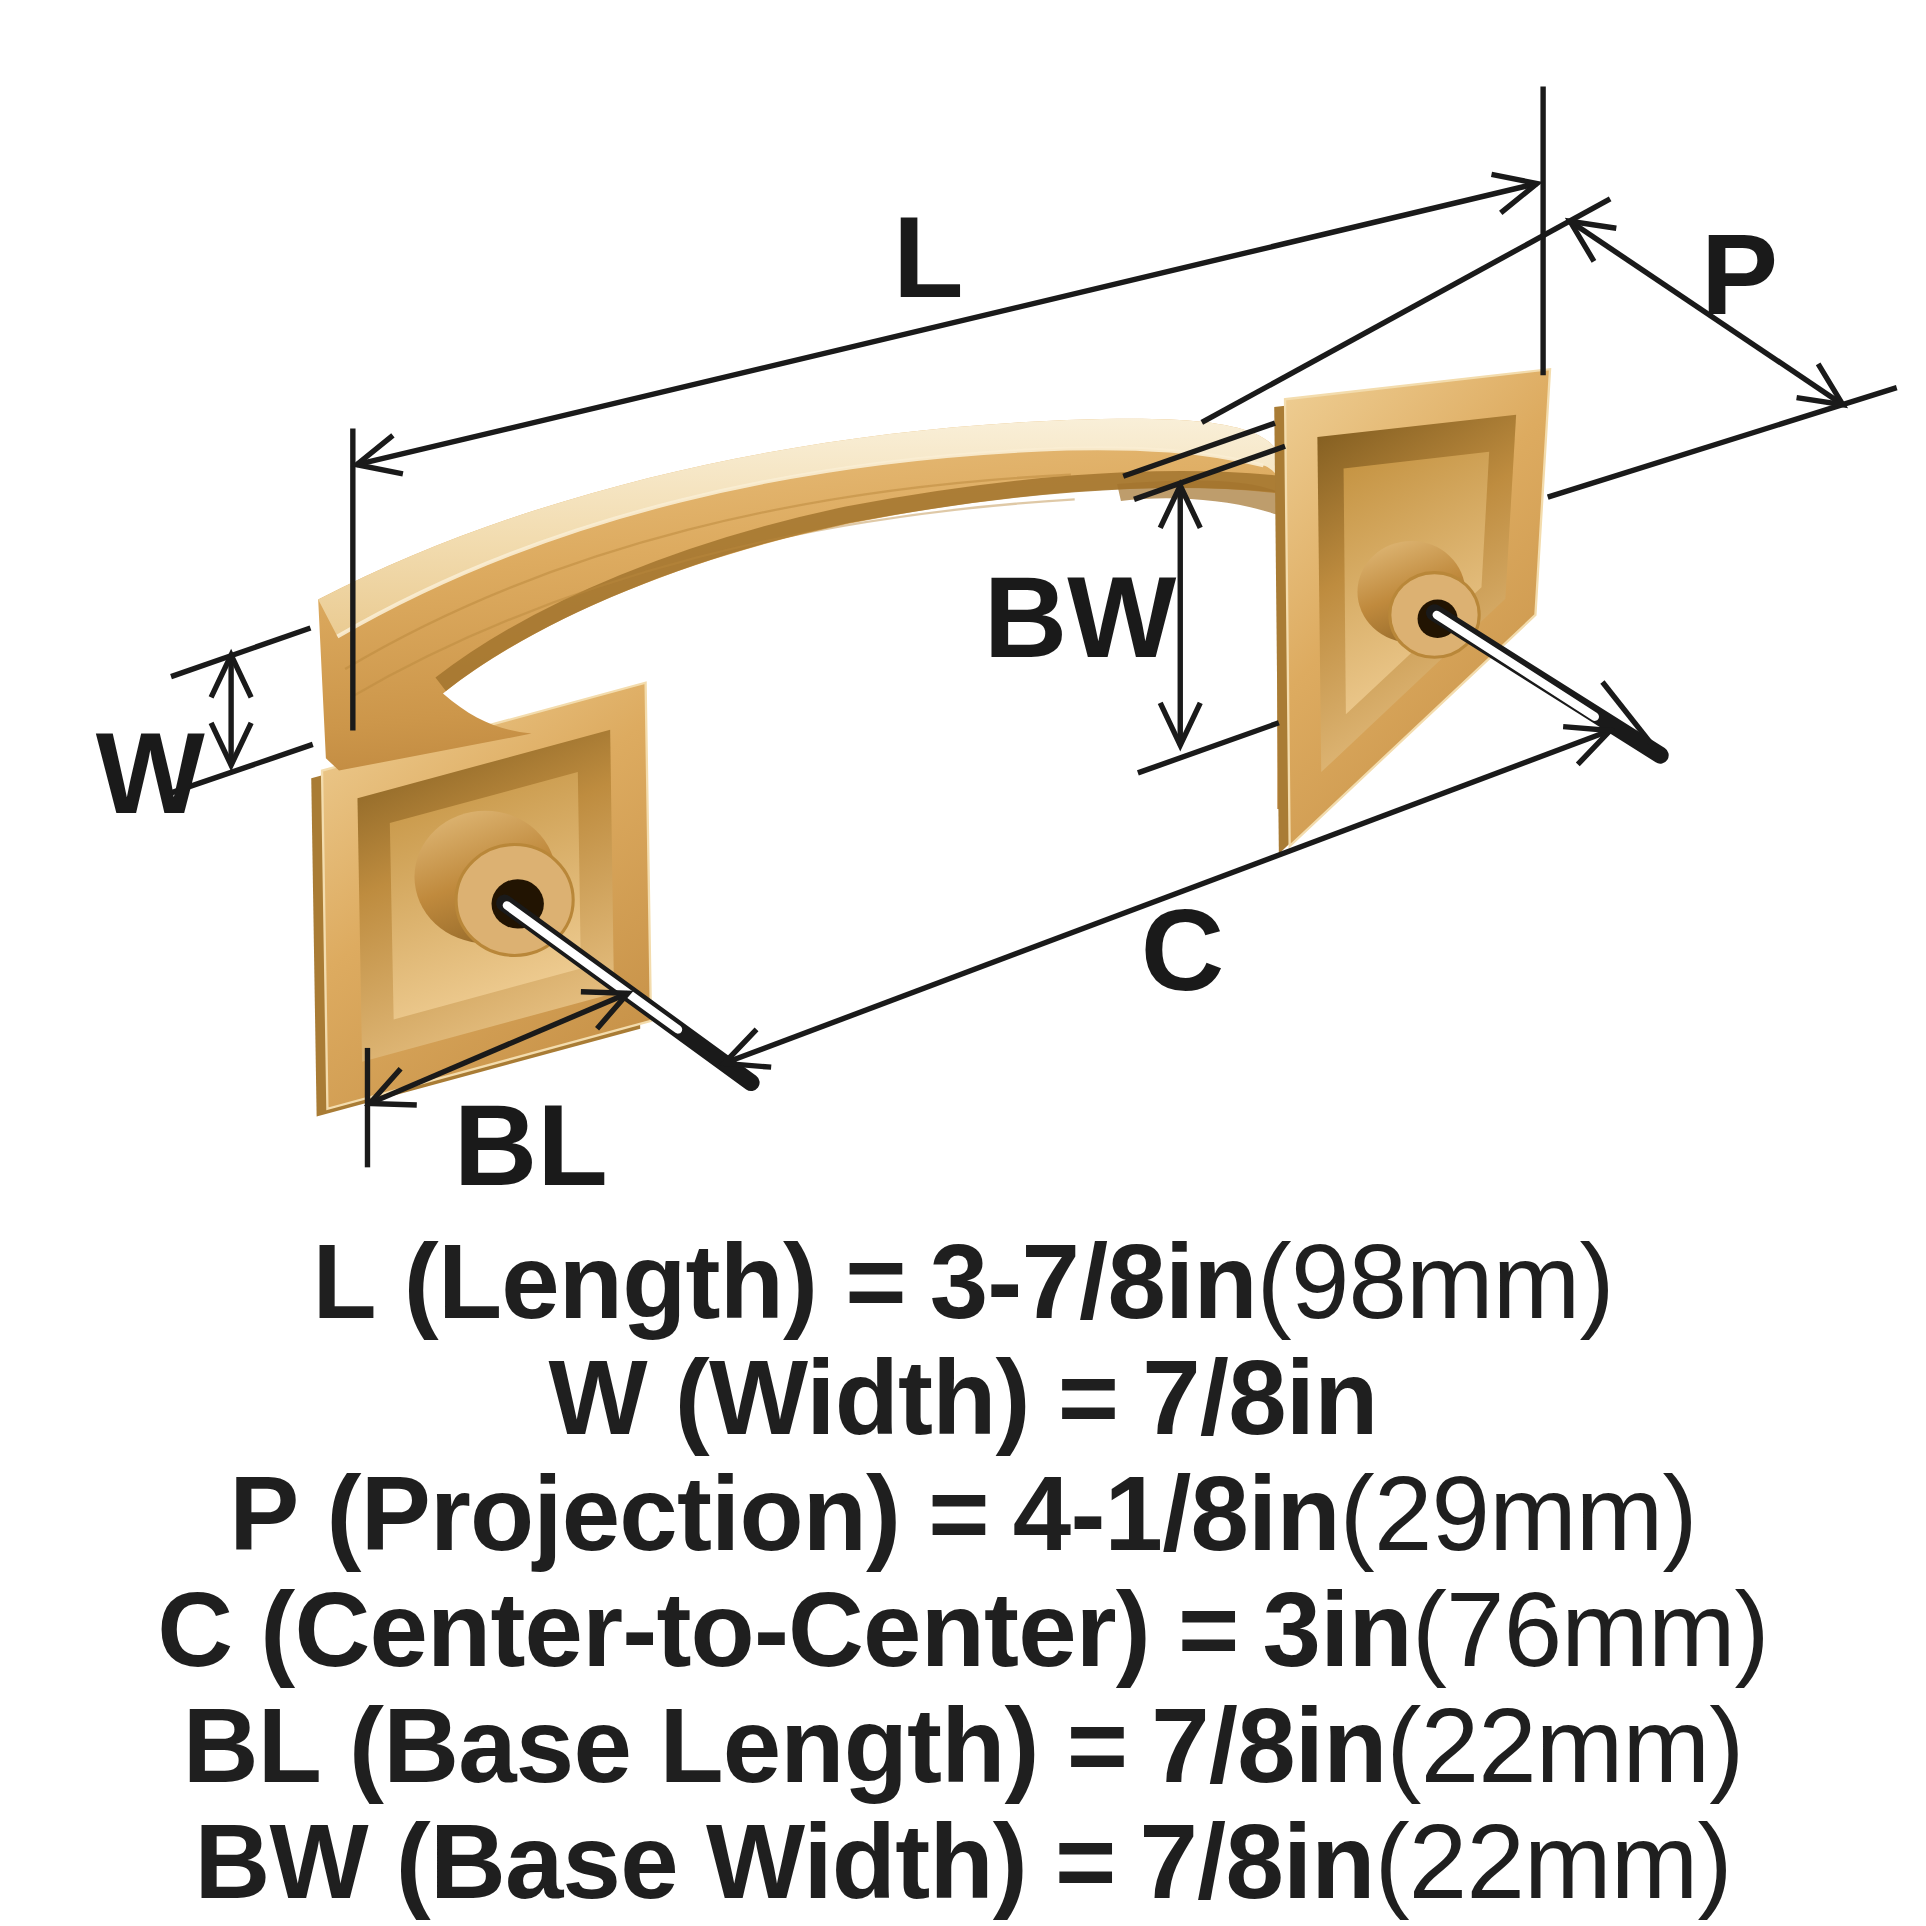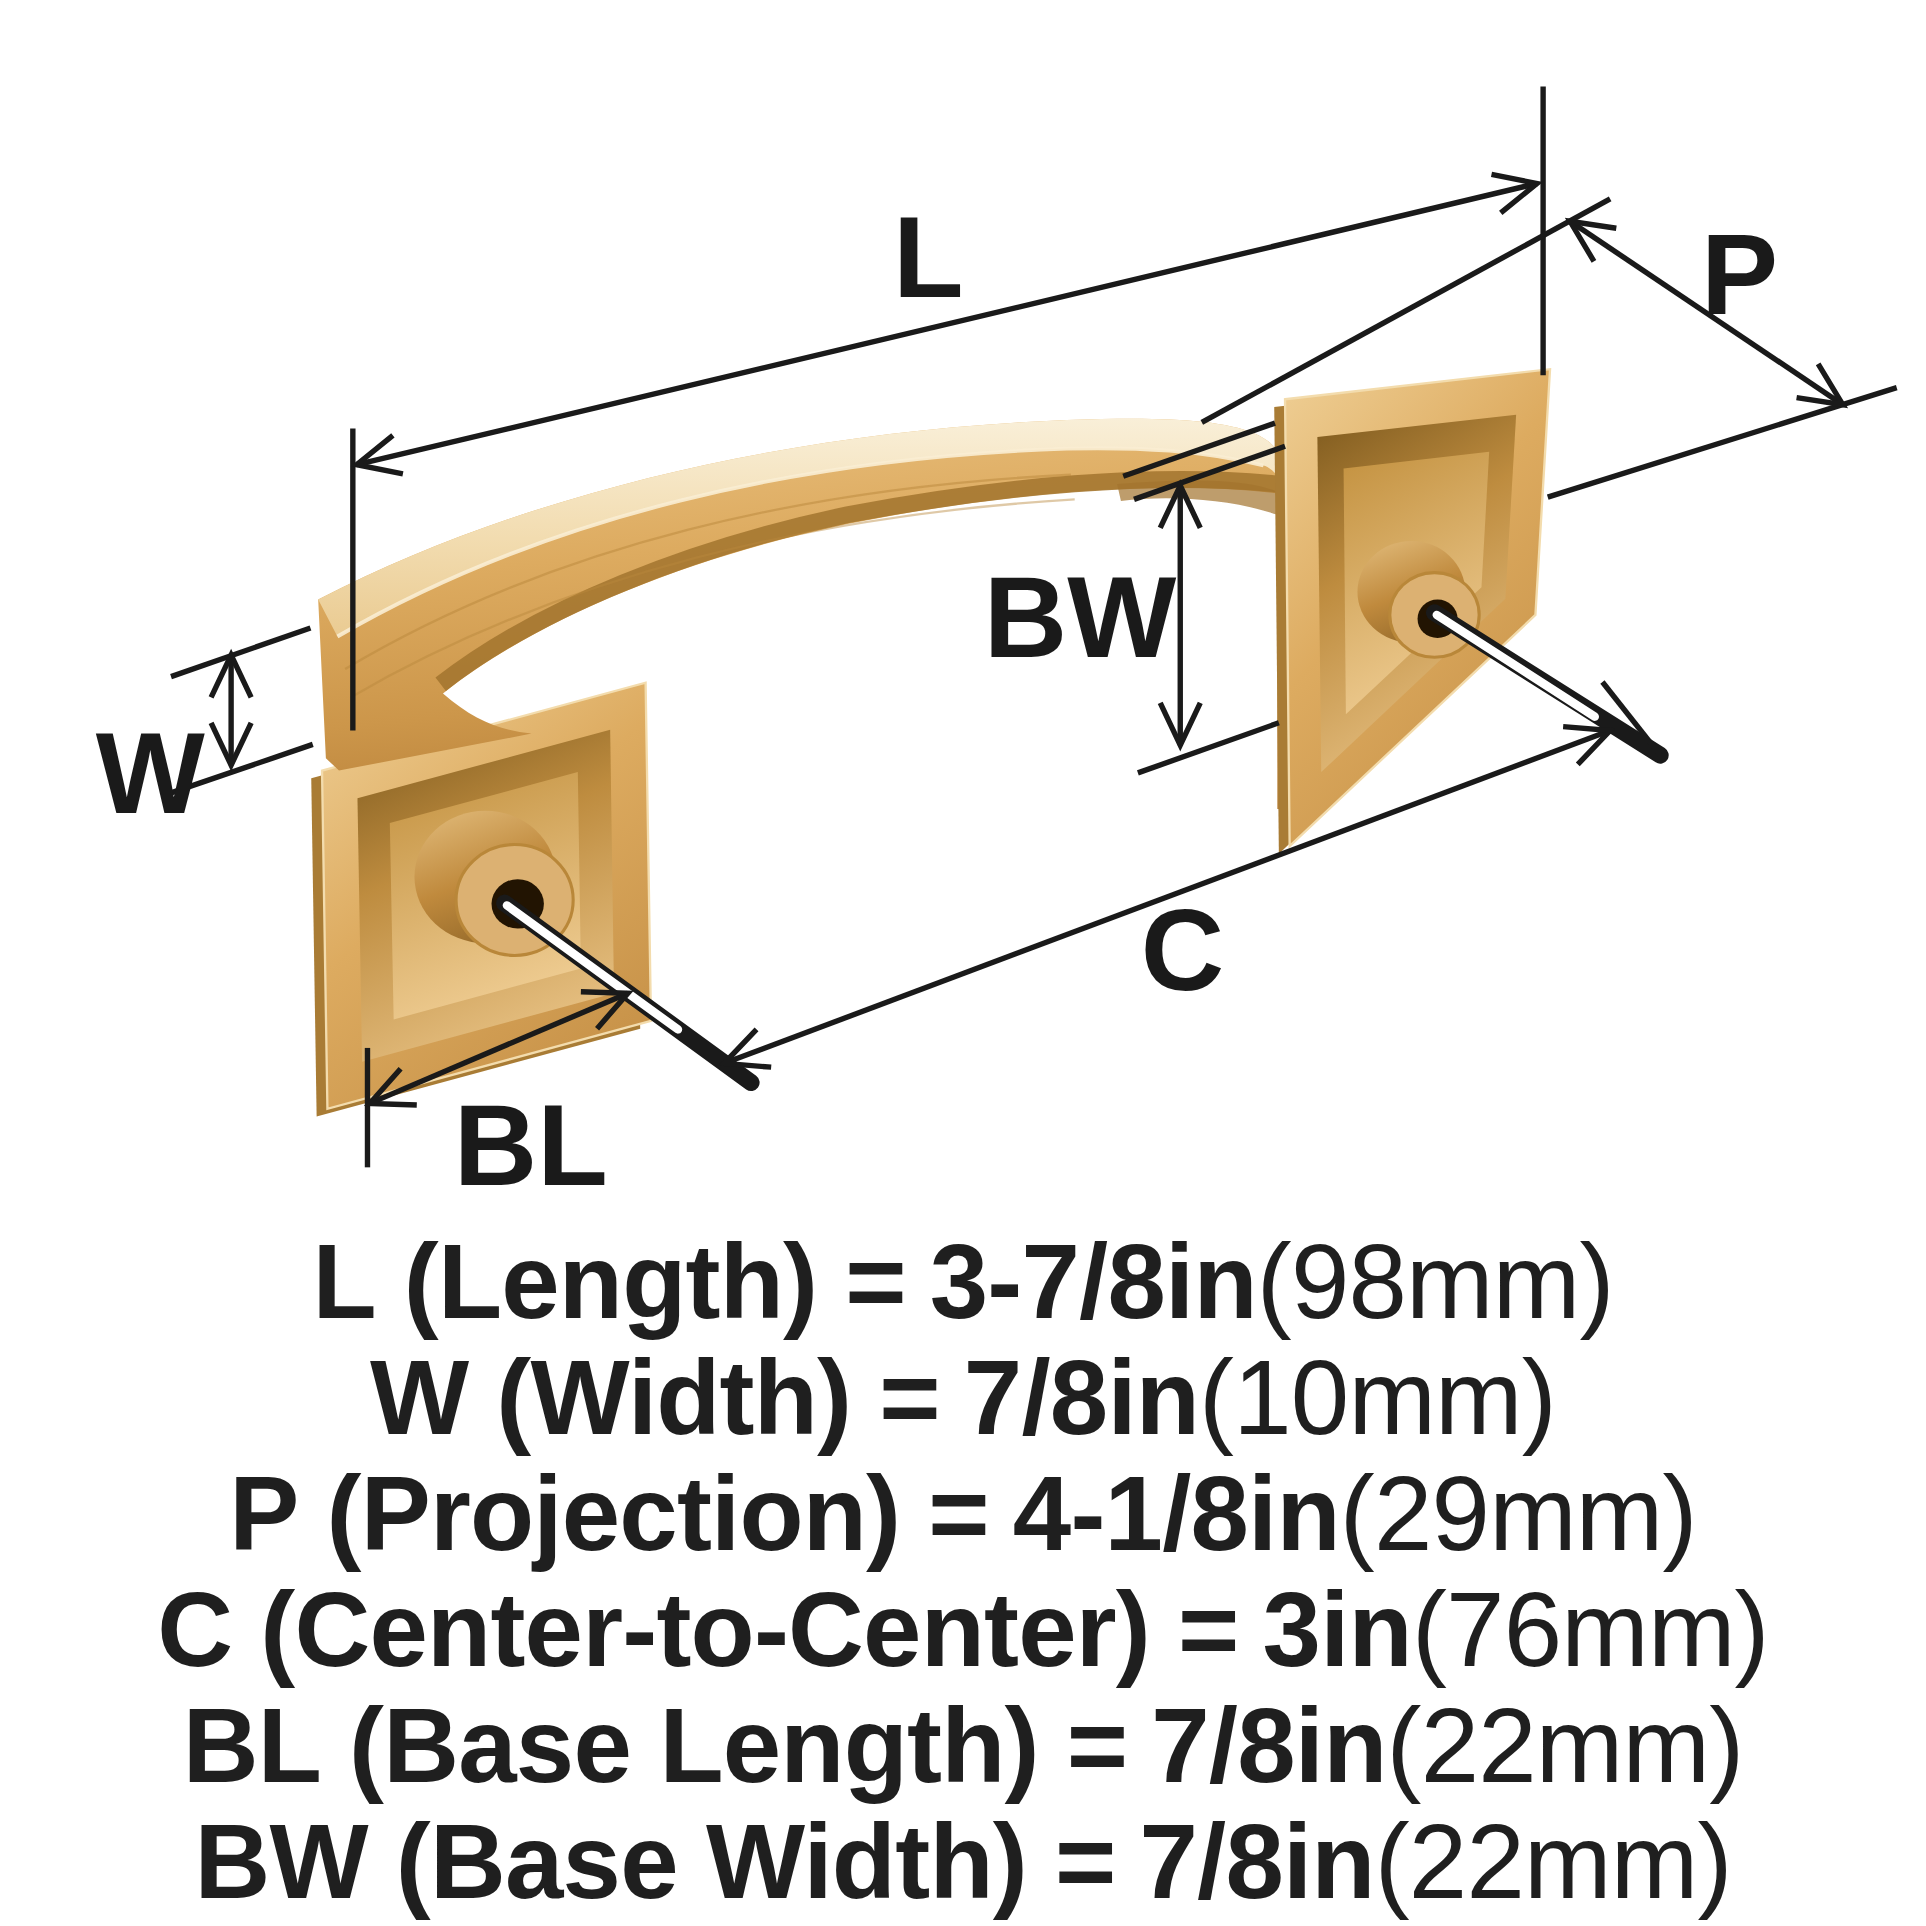--- a/index.html
+++ b/index.html
@@ -175,21 +175,21 @@
   <text class="dim-label" x="1402" y="853">BW</text>
   <text class="dim-label" x="1535" y="1285">C</text>
   <text class="dim-label" x="689" y="1538">BL</text>
 </svg>
 
 <div id="specs">
   <div class="spec-row">
     <span class="lbl">L</span><span class="nm">(Length)</span><span class="eq">=</span><span class="val">3-7/8in</span><span class="met">(98mm)</span>
   </div>
   <div class="spec-row">
-    <span class="lbl">W</span><span class="nm">(Width)</span><span class="eq">=</span><span class="val">7/8in</span><span class="met">(10mm)</span>
+    <span class="lbl">W</span><span class="nm">(Width)</span><span class="eq">=</span><span class="val">7/8in</span>
   </div>
   <div class="spec-row">
     <span class="lbl">P</span><span class="nm">(Projection)</span><span class="eq">=</span><span class="val">4-1/8in</span><span class="met">(29mm)</span>
   </div>
   <div class="spec-row">
     <span class="lbl">C</span><span class="nm">(Center-to-Center)</span><span class="eq">=</span><span class="val">3in</span><span class="met">(76mm)</span>
   </div>
   <div class="spec-row">
     <span class="lbl">BL</span><span class="nm">(Base Length)</span><span class="eq">=</span><span class="val">7/8in</span><span class="met">(22mm)</span>
   </div>

